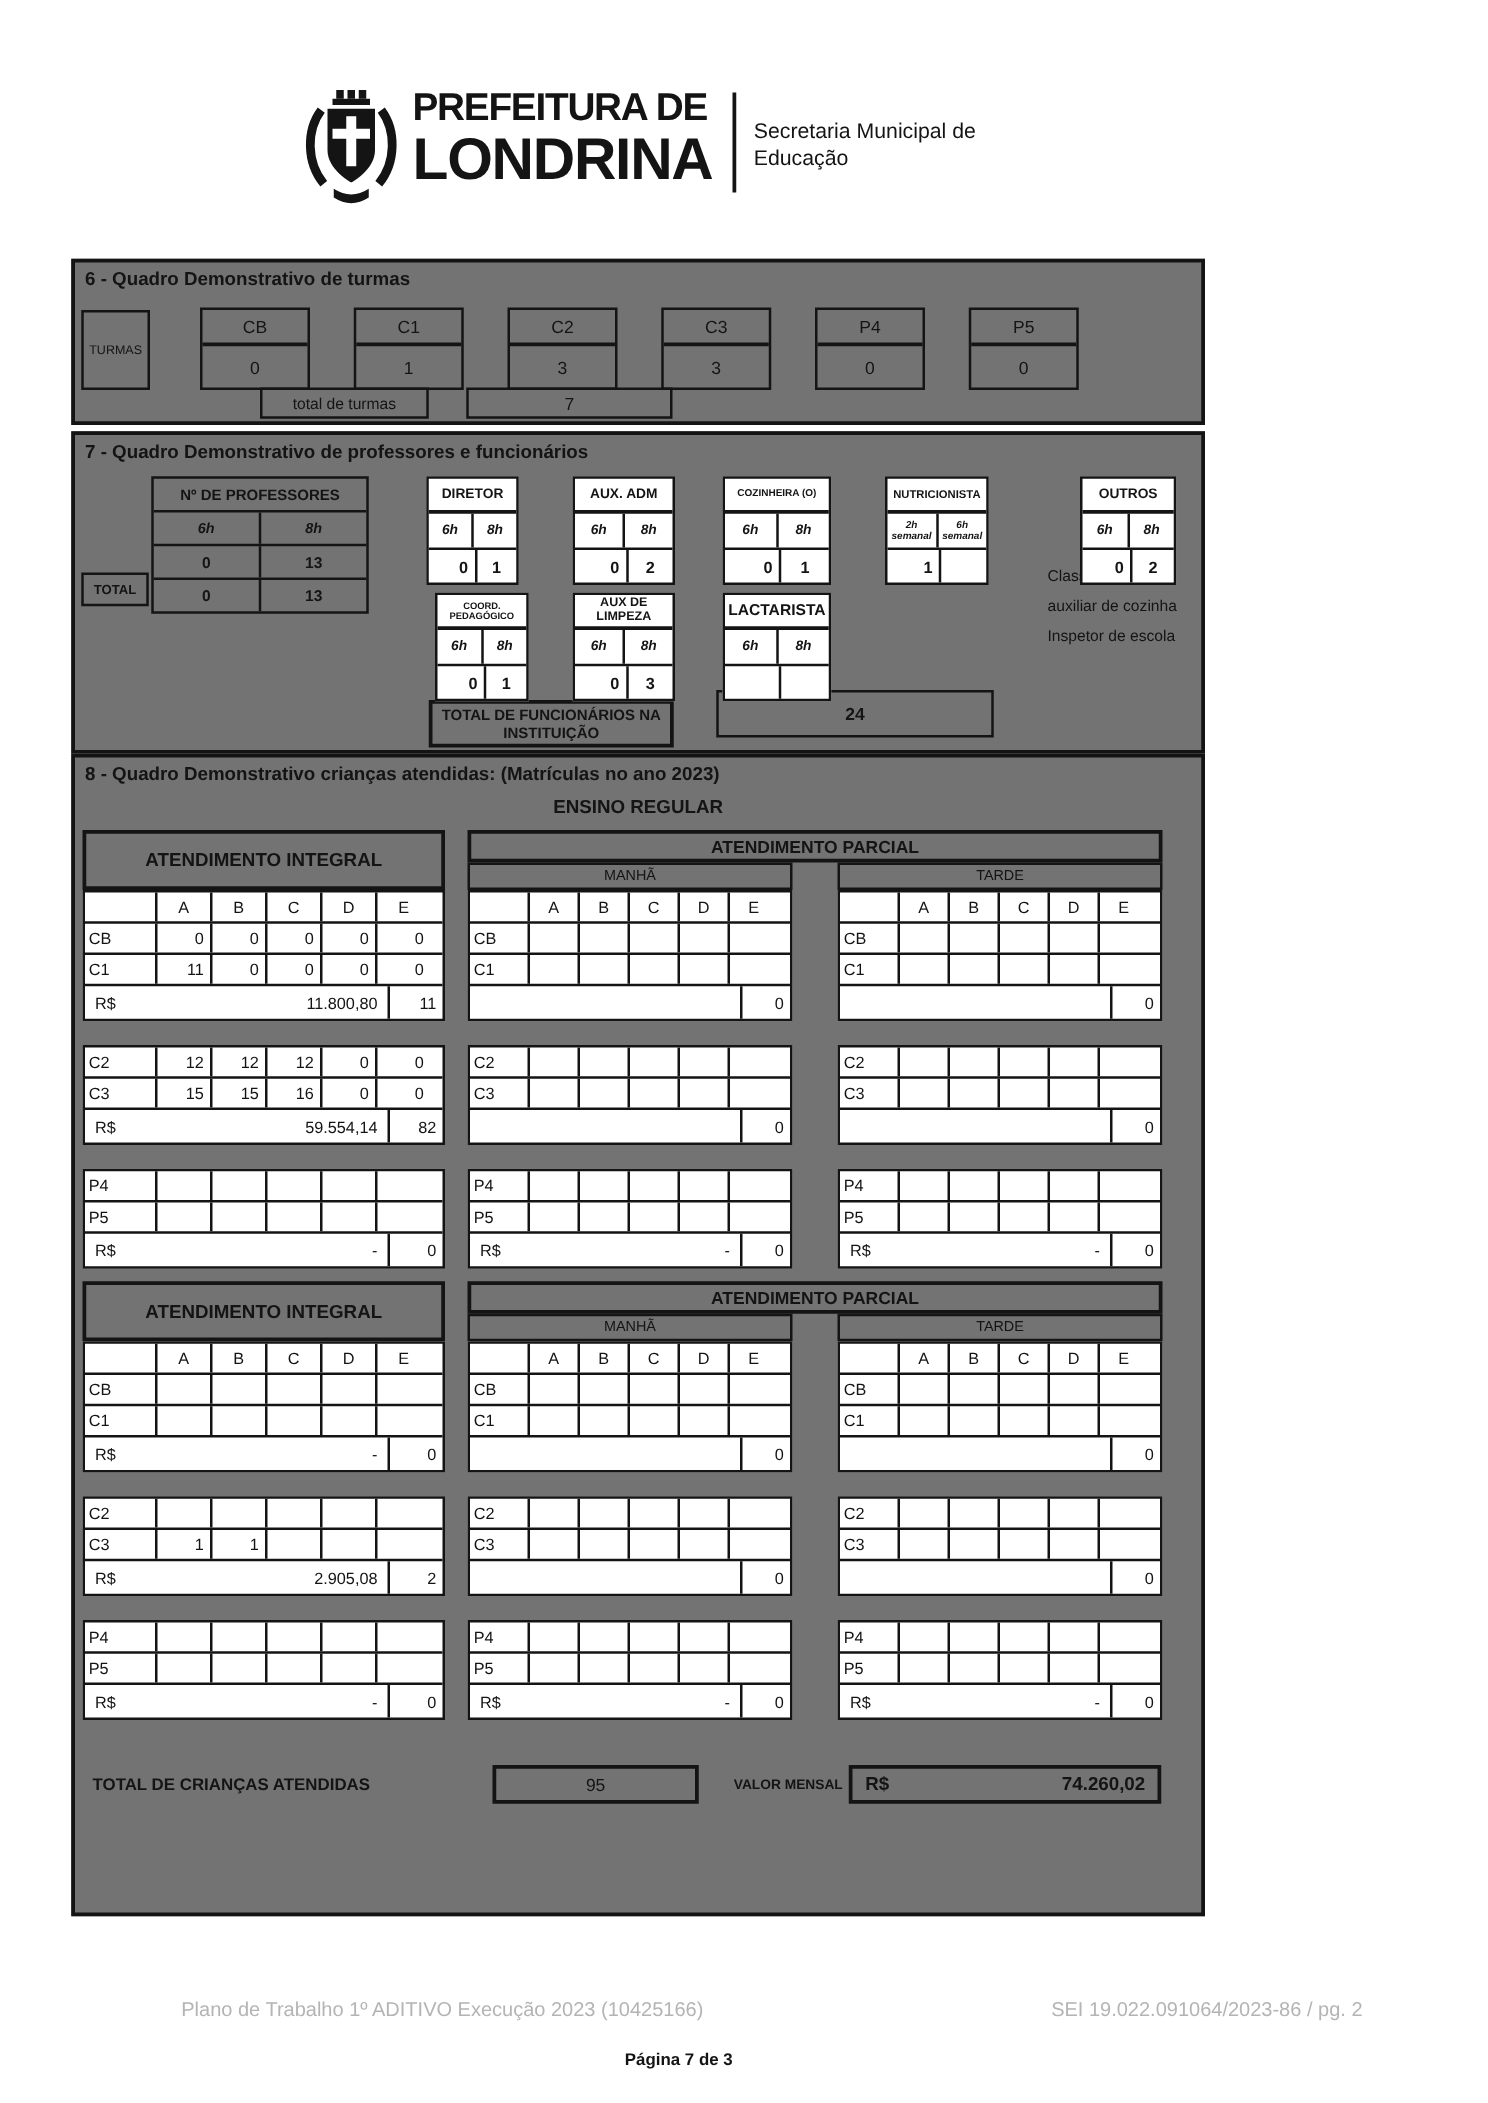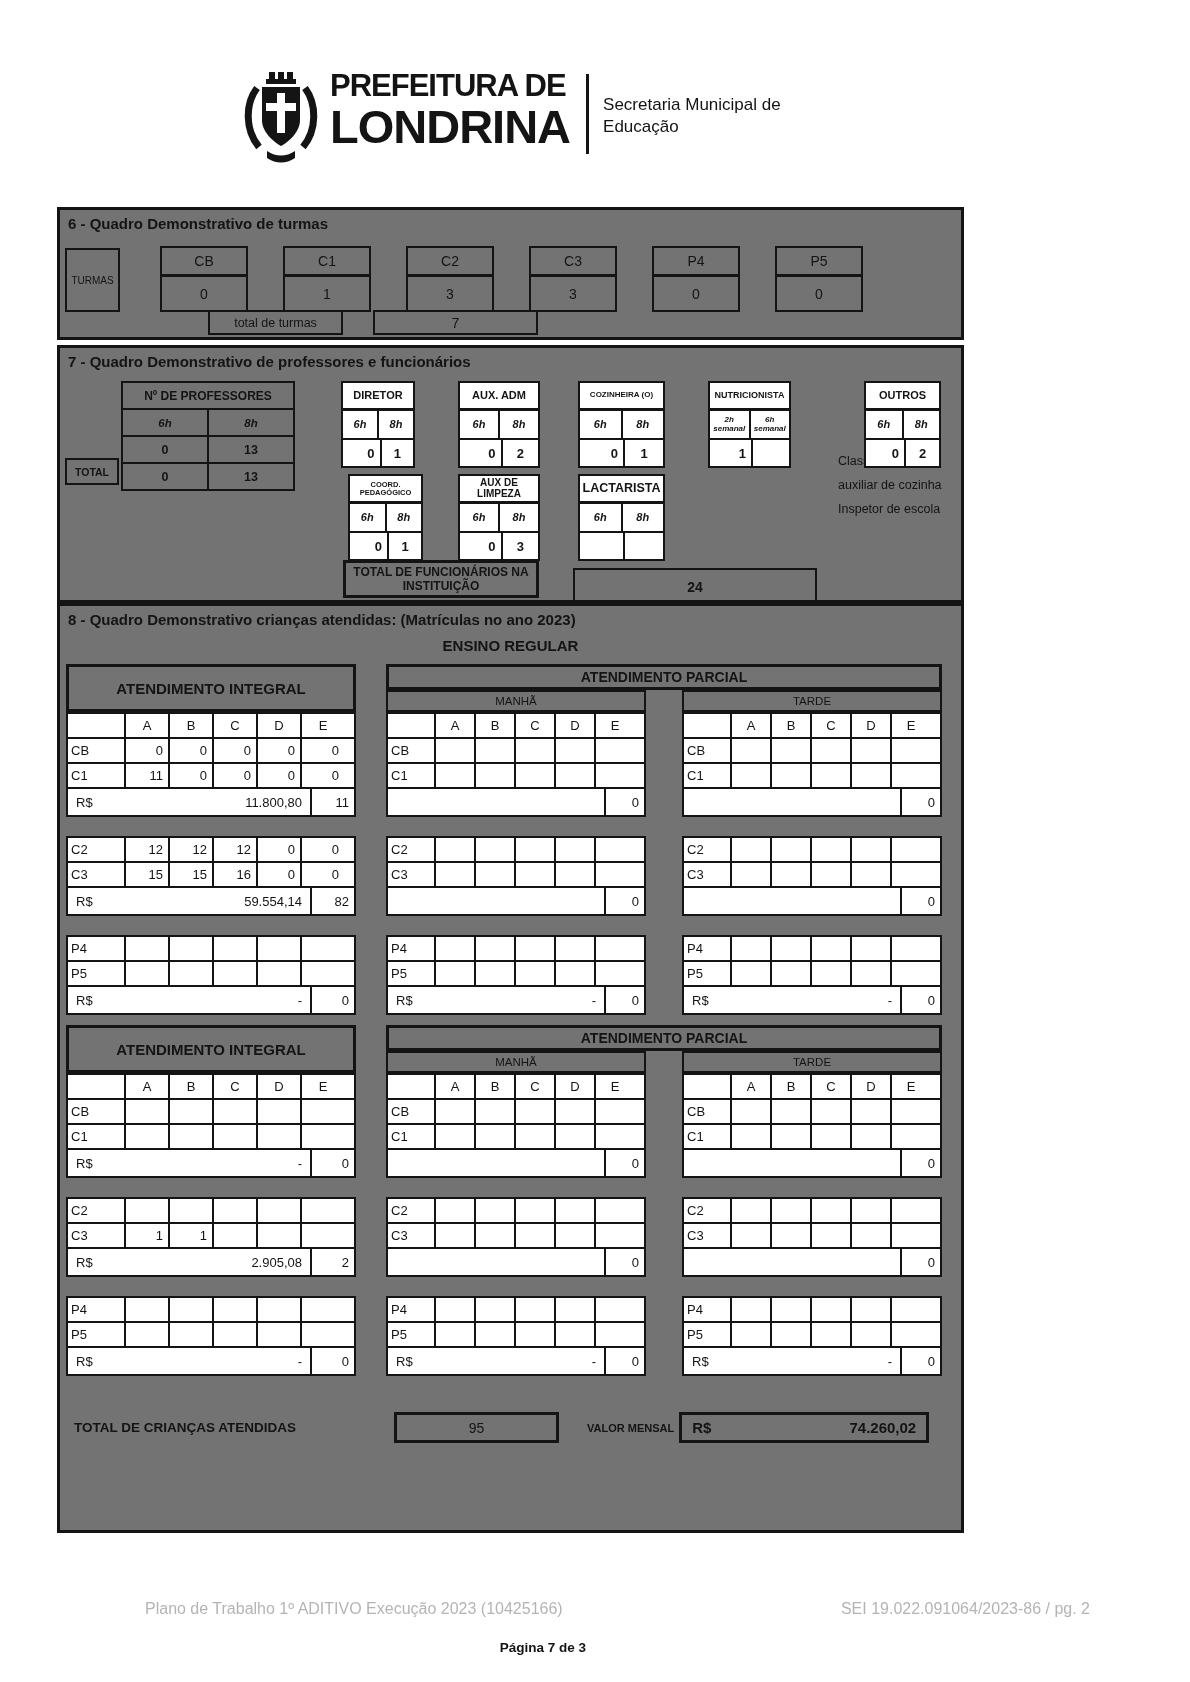--- a/index.html
+++ b/index.html
@@ -71,27 +71,27 @@
   .st-limpeza{left:398px;top:126px;width:82px;}
   .st-limpeza .staff-t{font-size:10px;}
   .st-lactarista{left:518px;top:126px;width:87px;}
   .st-lactarista .staff-t{font-size:12.5px;}
   .classificar{position:absolute;left:778px;top:106px;font-size:12.5px;}
   .classificar .c-label{margin-bottom:10px;}
   .classificar .c-item{margin-bottom:10px;}
   .tf-label{position:absolute;left:283px;top:212px;width:196px;height:38px;border:3px solid #141414;
     display:flex;align-items:center;justify-content:center;text-align:center;font-weight:bold;font-size:12px;
     line-height:1.2;box-sizing:border-box;}
-  .tf-value{position:absolute;left:513px;top:220px;width:244px;height:38px;border:2px solid #141414;
+  .tf-value{position:absolute;left:513px;top:204px;width:222px;height:38px;border:2px solid #141414;
     display:flex;align-items:center;justify-content:center;font-weight:bold;font-size:14px;box-sizing:border-box;}
 
   
   .center-title{text-align:center;font-weight:bold;font-size:15px;margin-top:9px;}
   .center-title.esp{margin-top:34px;}
-  .grid3{display:flex;gap:30px;margin:10px 0 0 6px;}
+  .grid3{display:flex;gap:18px;margin:10px 0 0 6px;}
   .col-int{width:290px;}
   .int-hdr{height:48px;width:290px;border:3px solid #141414;box-sizing:border-box;display:flex;align-items:center;
     justify-content:center;font-weight:bold;font-size:15px;}
   .col-parc{width:556px;}
   .parc-hdr{height:26px;border:3px solid #141414;box-sizing:border-box;display:flex;align-items:center;
     justify-content:center;font-weight:bold;font-size:14px;}
   .parc-two{display:flex;gap:36px;}
   .subcol{width:260px;}
   .sub-hdr{height:22px;border:2px solid #141414;box-sizing:border-box;display:flex;align-items:center;
     justify-content:center;font-size:11.5px;}

